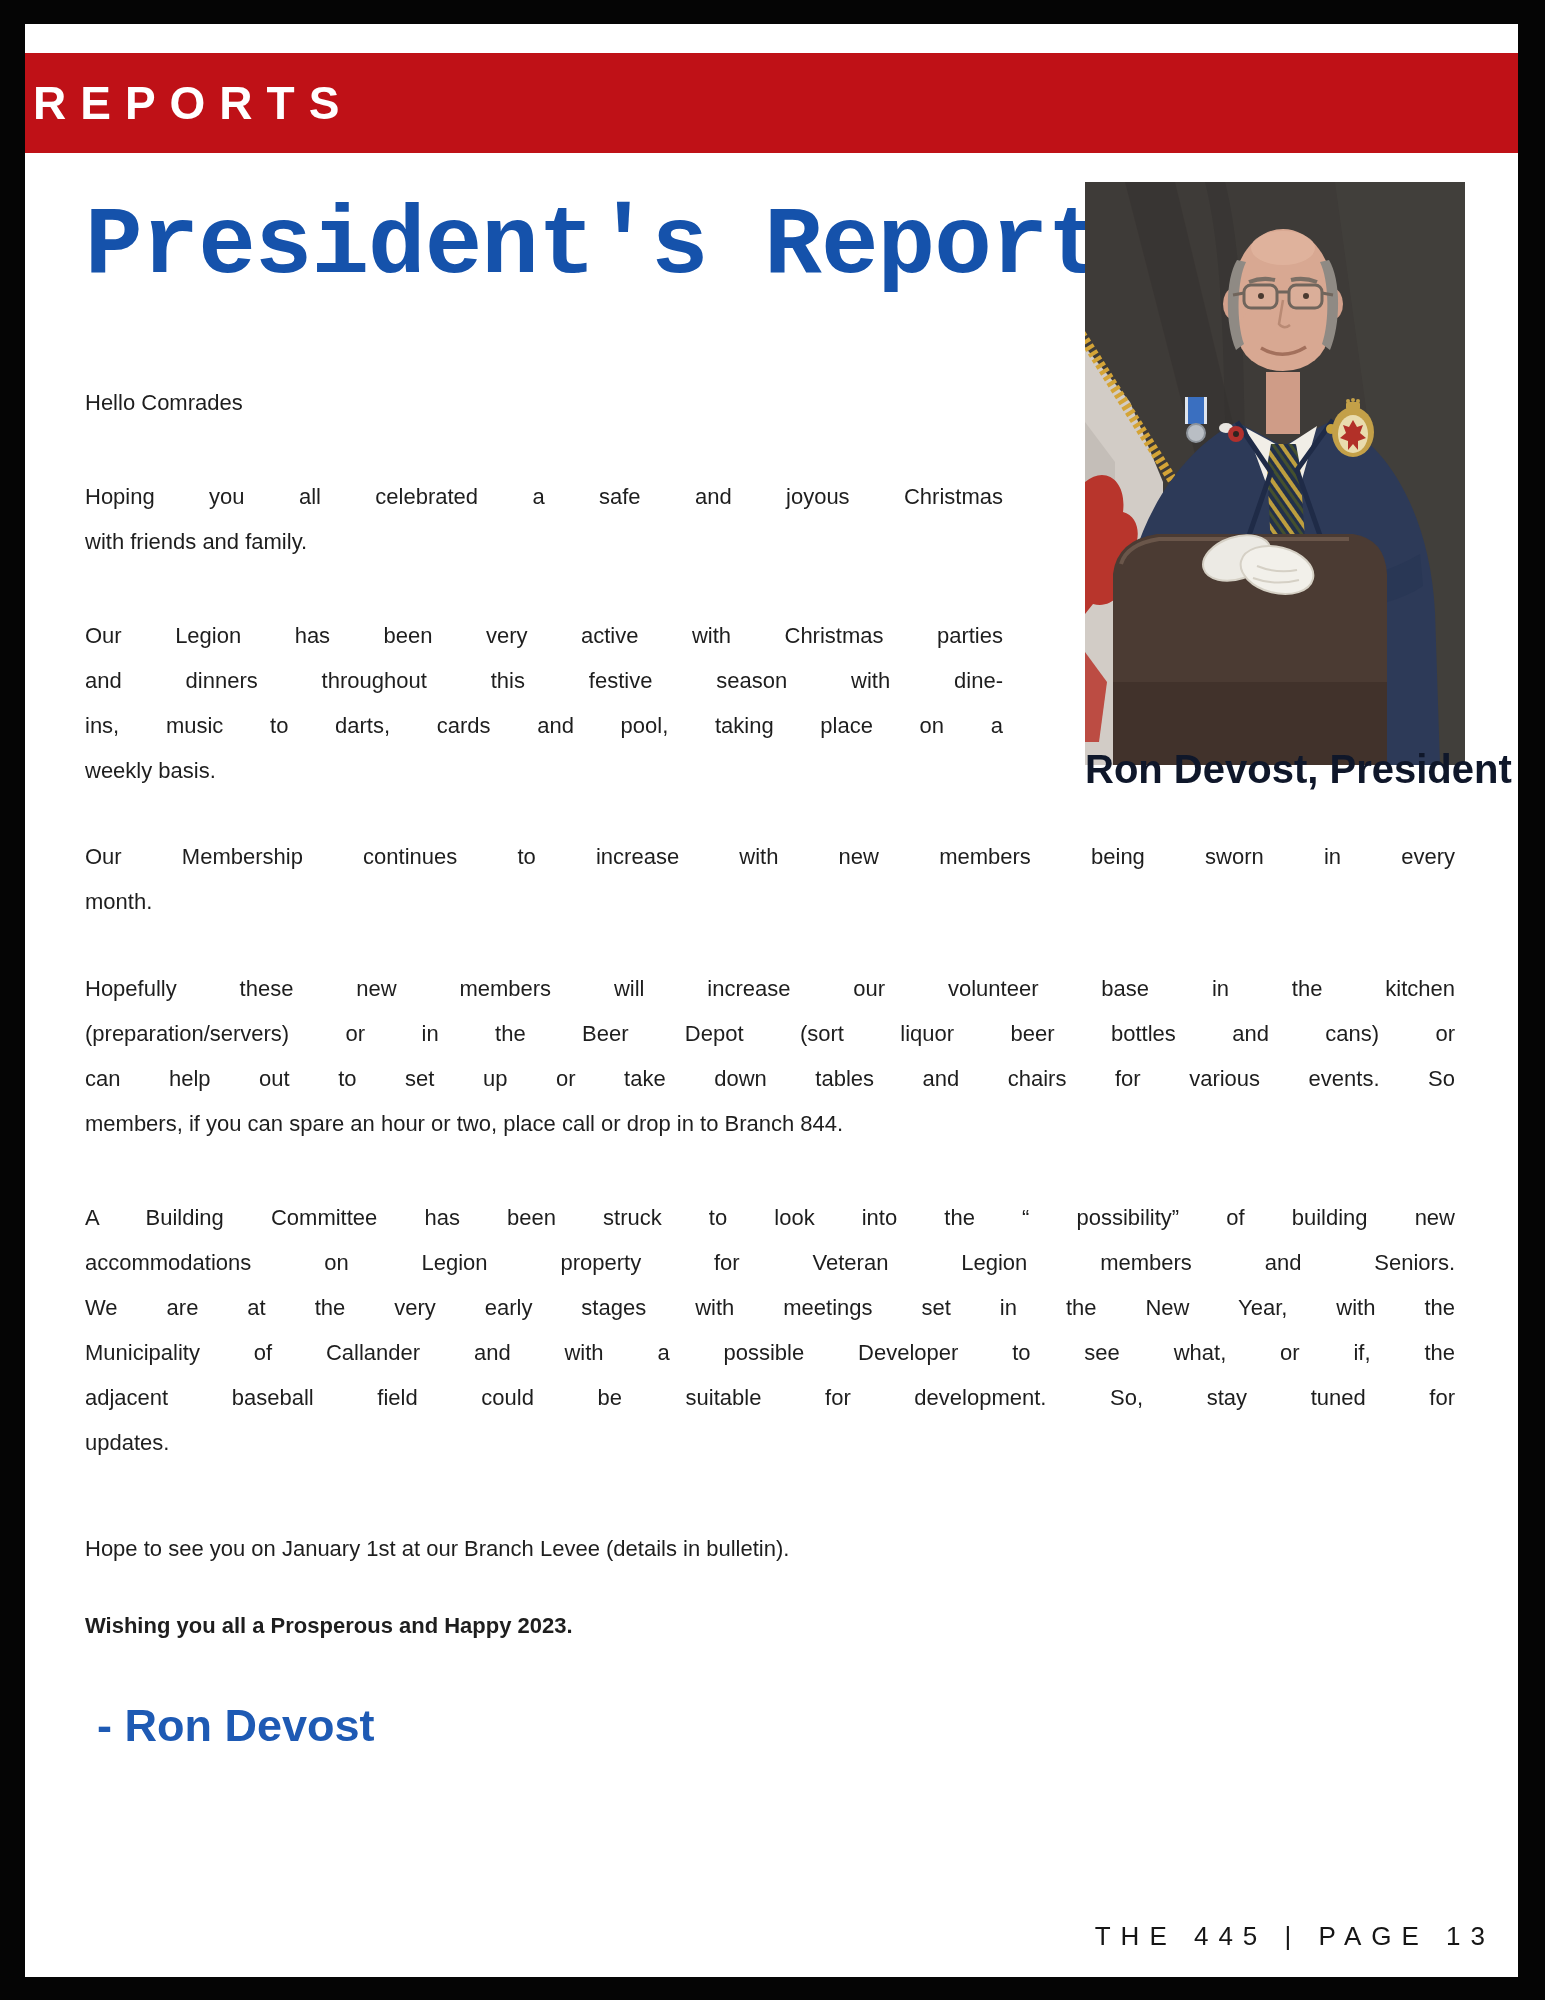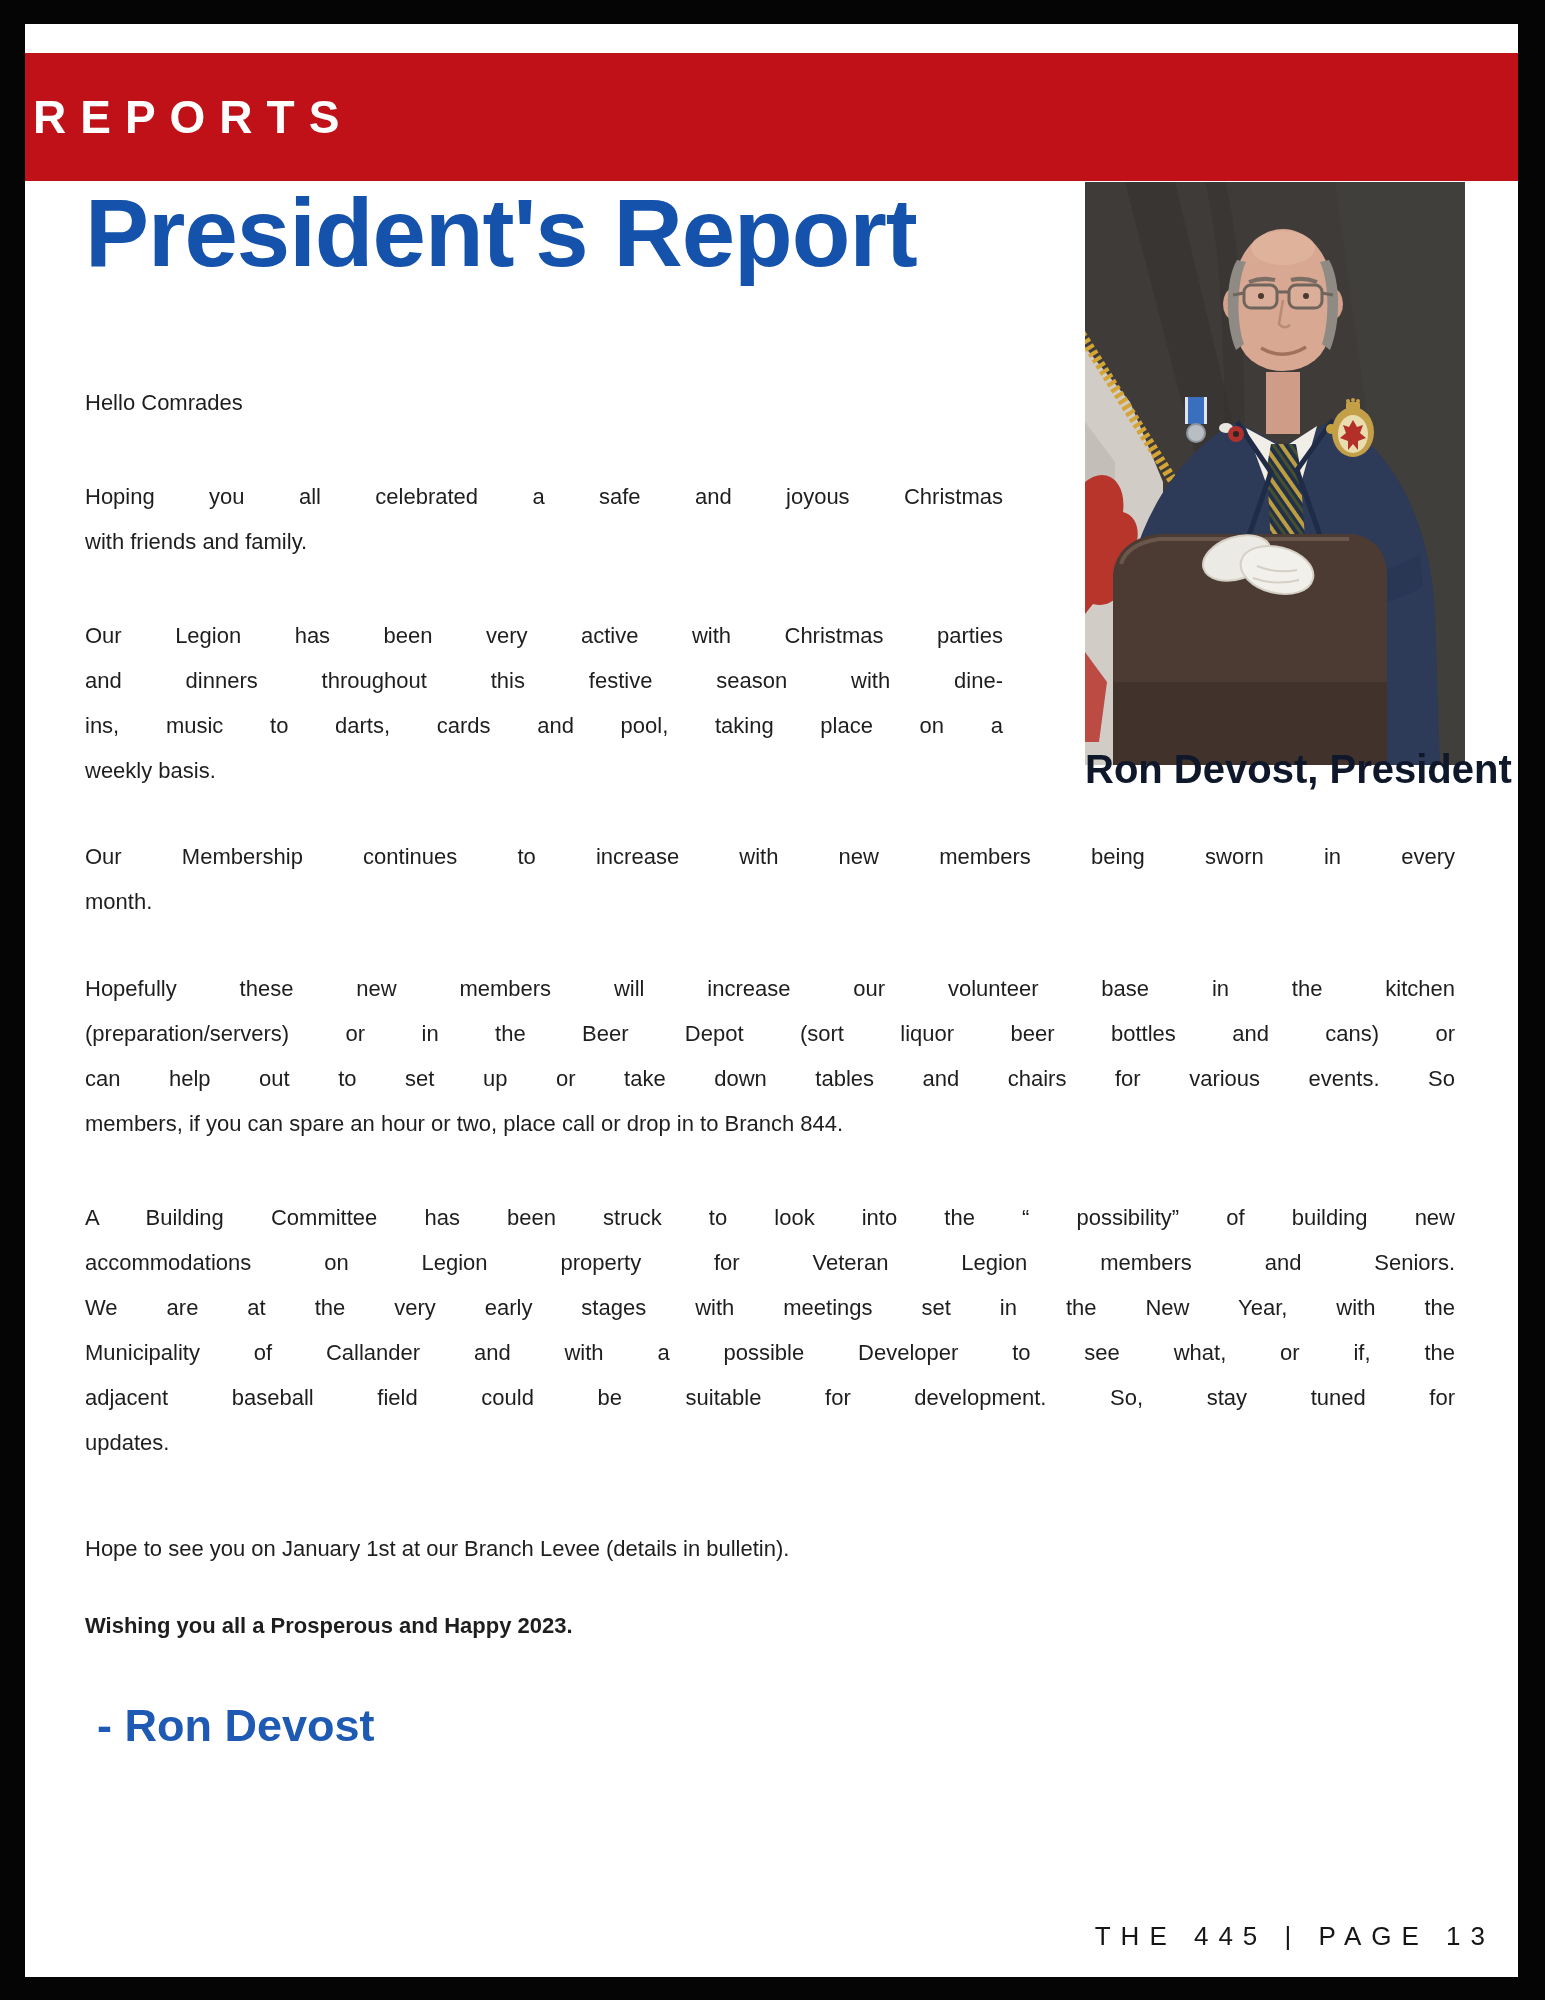--- a/index.html
+++ b/index.html
@@ -1,26 +1,26 @@
 <!DOCTYPE html>
 <html><head>
 <meta charset="utf-8">
 <style>
   html,body{margin:0;padding:0;background:#000;}
   body{font-family:"Liberation Sans","DejaVu Sans",sans-serif;}
   .canvas{position:relative;width:1545px;height:2000px;background:#050505;overflow:hidden;}
   .page{position:absolute;left:25px;top:24px;width:1493px;height:1953px;background:#ffffff;}
 
-  .red-banner{position:absolute;left:0;top:29px;width:100%;height:128px;background:#bf1117;
+  .red-banner{position:absolute;left:0;top:29px;width:100%;height:100px;background:#bf1117;
     display:flex;align-items:center;}
   .banner-label{color:#ffffff;font-weight:700;font-size:46px;letter-spacing:14px;
     margin-left:8px;white-space:nowrap;}
 
-  .title{position:absolute;left:60px;top:160px;font-size:96px;line-height:98px;font-weight:700;
-    color:#1552ab;letter-spacing:-1px;white-space:nowrap;}
+  .title{position:absolute;left:60px;top:174px;font-size:96px;line-height:98px;font-weight:700;
+    color:#1552ab;letter-spacing:-1px;white-space:nowrap;font-family:Liberation Mono, monospace;}
 
   .photo-fig{position:absolute;left:1060px;top:158px;width:380px;height:583px;}
   .photo-fig svg{display:block;width:380px;height:583px;}
   .photo-caption{position:absolute;left:1060px;top:727px;width:380px;text-align:center;
     font-size:40px;line-height:36px;font-weight:700;color:#0f172a;white-space:nowrap;}
 
   .para{position:absolute;left:60px;color:#1e1e1e;font-size:22px;line-height:45px;}
   .narrow{width:918px;}
   .wide{width:1370px;}
   .jl{text-align:justify;text-align-last:justify;}

